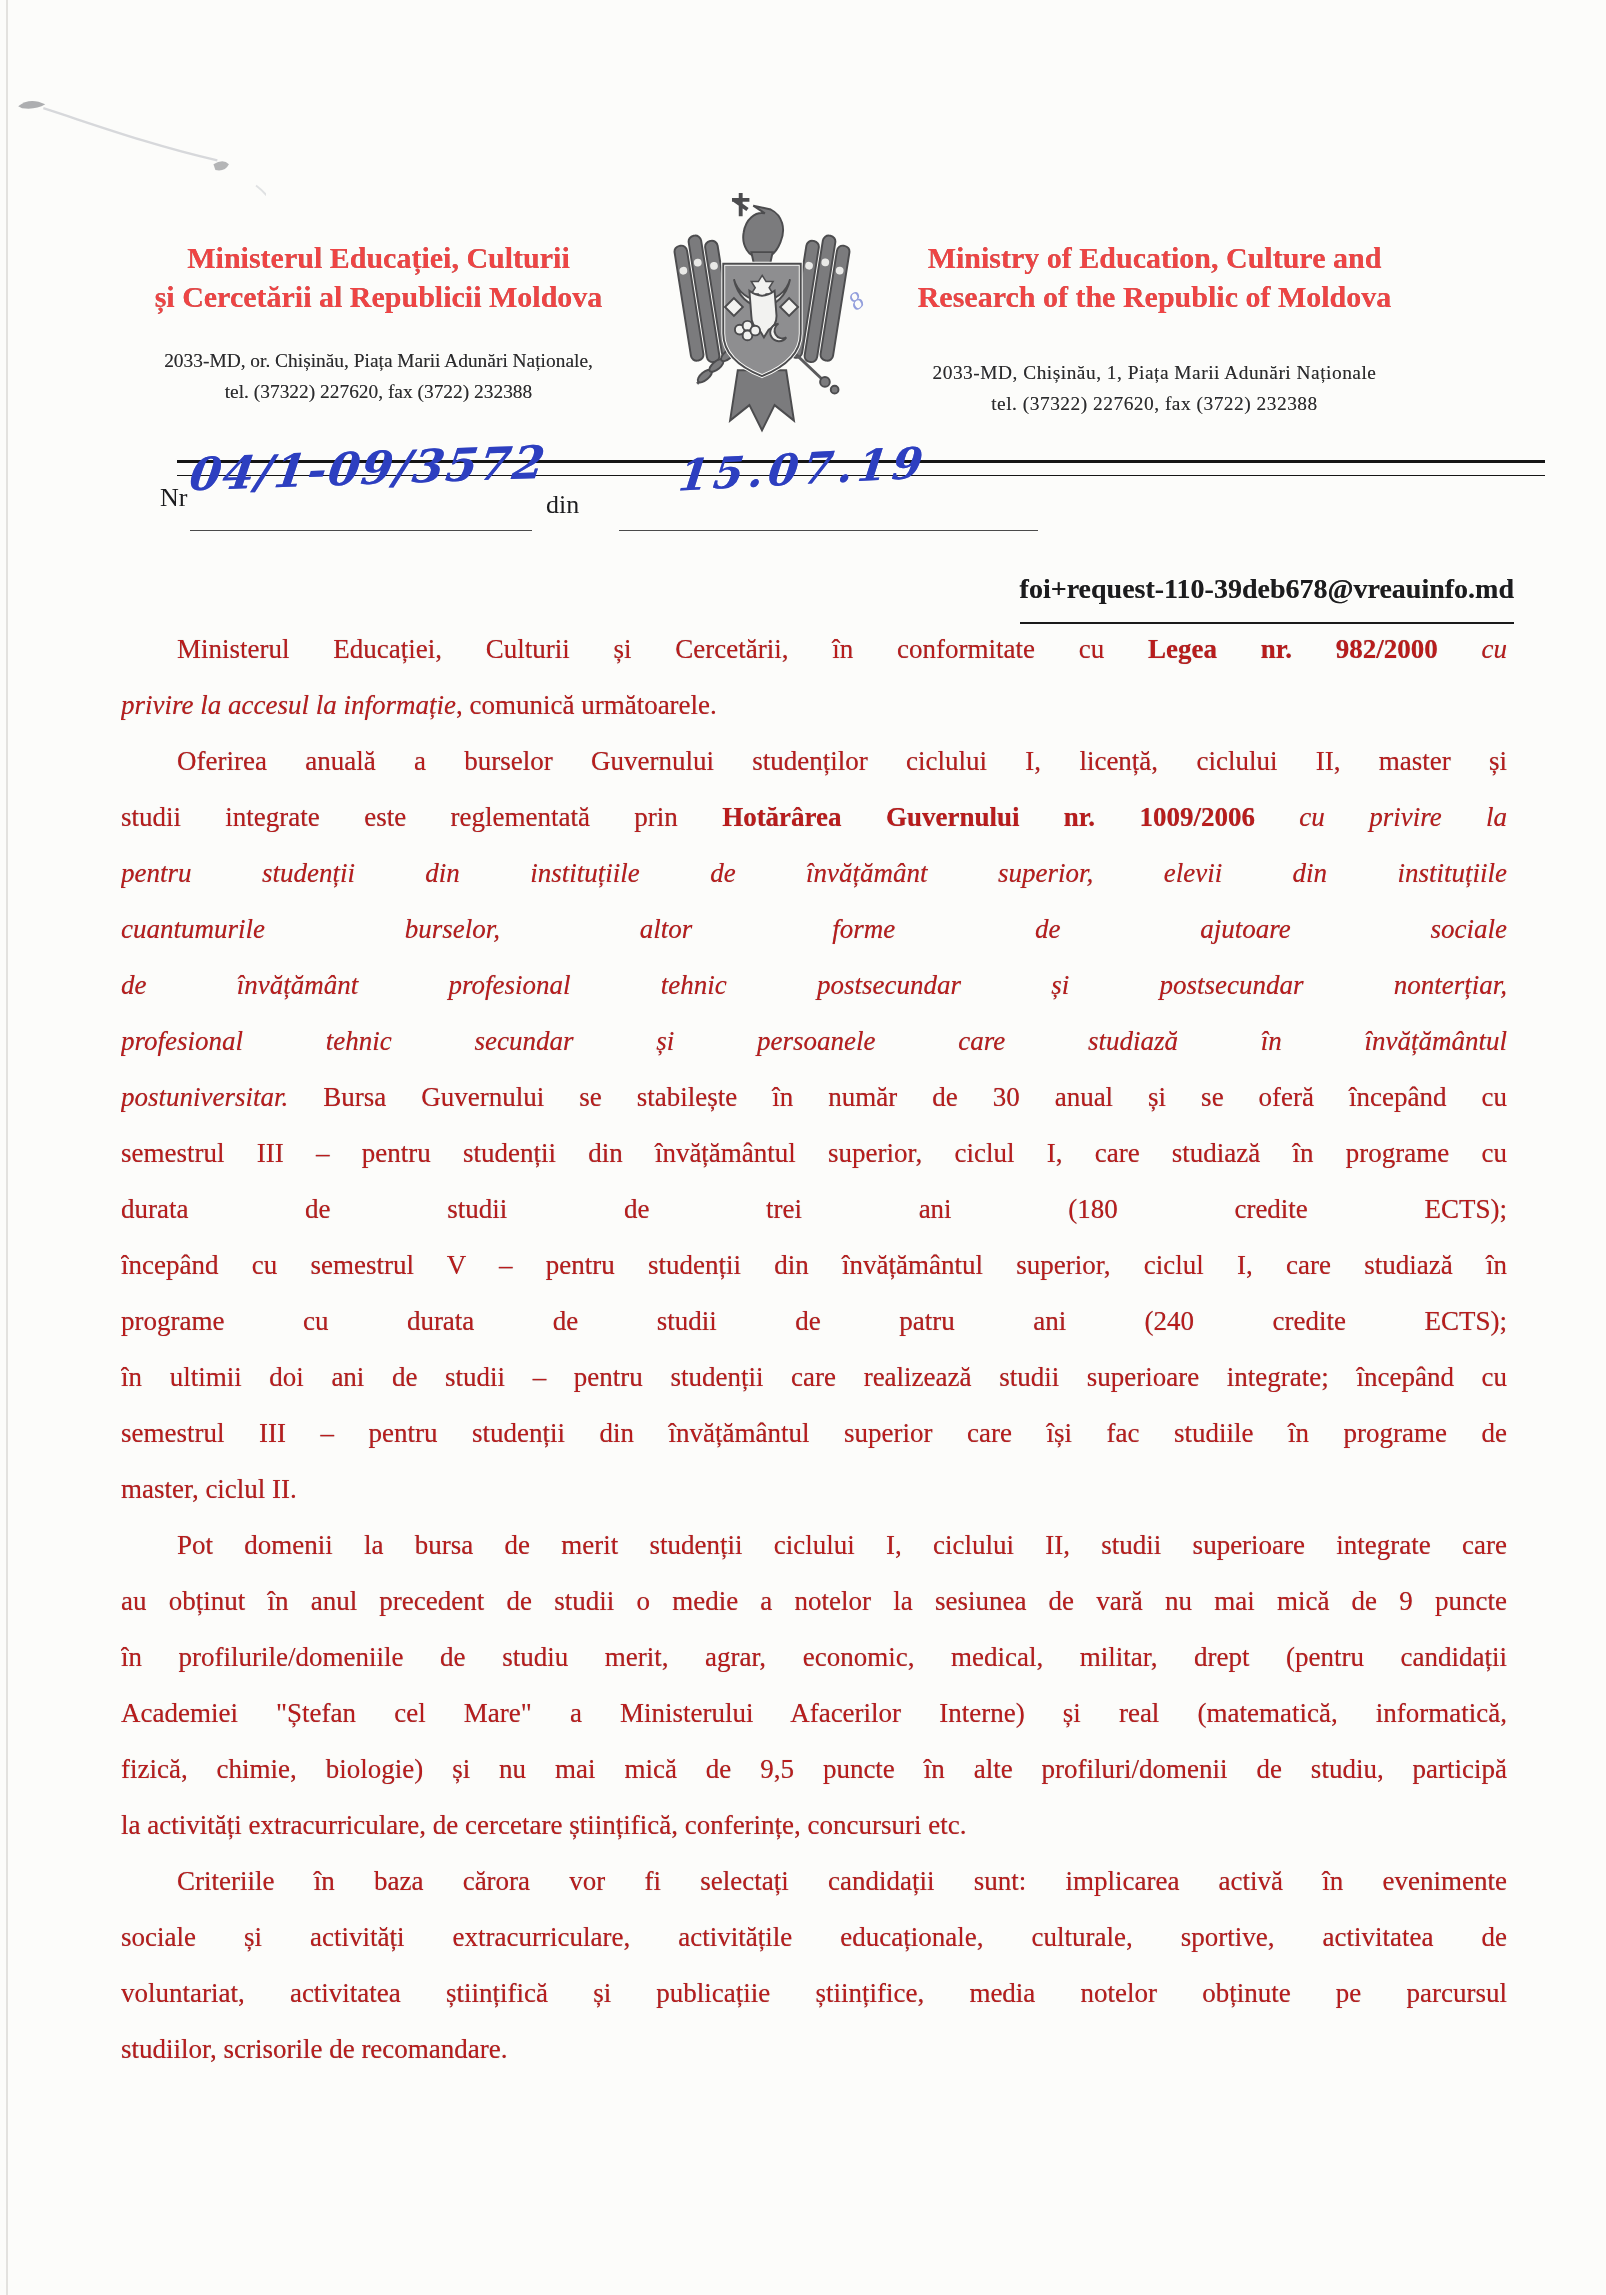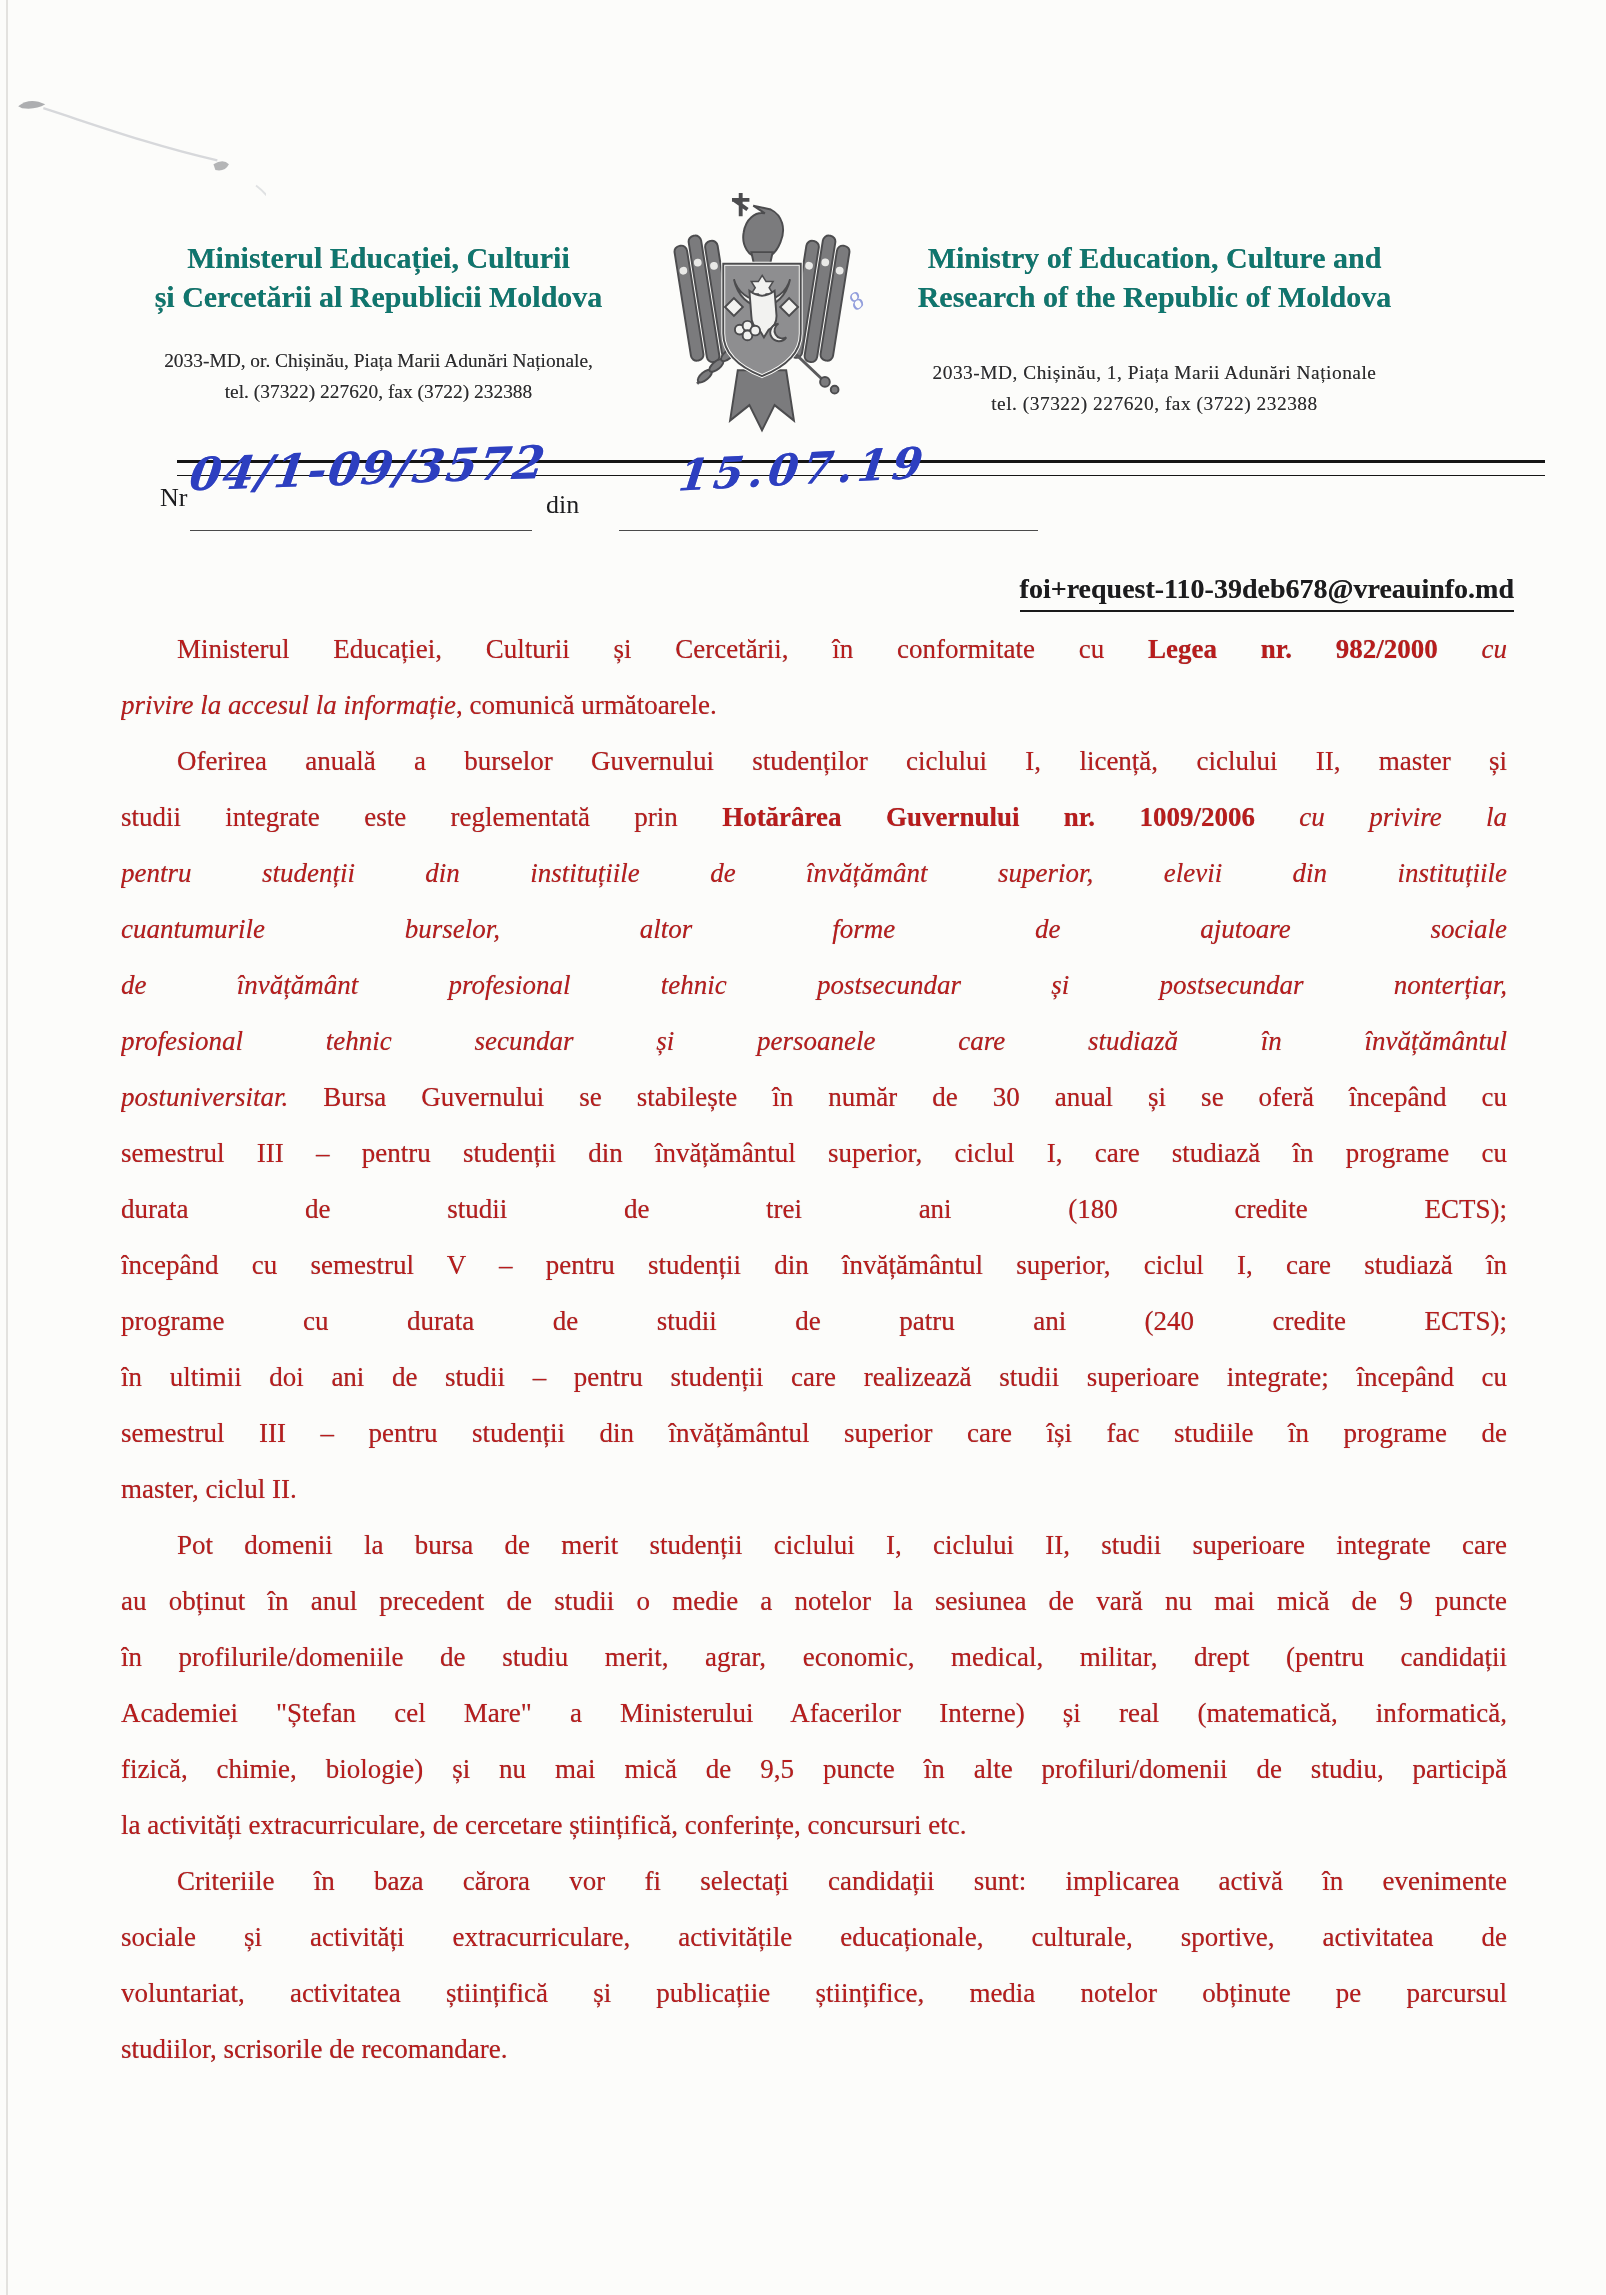--- a/index.html
+++ b/index.html
@@ -11,21 +11,21 @@
     font-family:"Liberation Serif", serif;
     color:#1c1c1e;
   }
   
   .scan-edge{position:absolute;left:5.8px;top:0;width:1.9px;height:100%;background:#e3e2df;}
   .smudge{position:absolute;opacity:.55;}
   
   .hdr-col{position:absolute;text-align:center;}
   .hdr-col.left{left:107px;top:238px;width:543px;}
   .hdr-col.right{left:878px;top:238px;width:553px;}
-  .hdr-title{font-weight:bold;font-size:30px;line-height:39px;color:#0f766e;
+  .hdr-title{font-weight:bold;font-size:30px;line-height:39px;color:#ef4444;
              text-shadow:0 0 0.6px rgba(10,10,10,.5);}
   .hdr-addr{margin-top:29px;font-size:19.4px;line-height:31px;color:#2b2b2d;
             text-shadow:0 0 0.5px rgba(20,20,20,.45);}
   .hdr-col.right .hdr-addr{margin-top:41px;letter-spacing:0.5px;}
   .emblem{position:absolute;left:670px;top:190px;width:184px;height:254px;}
   .ink-mark{position:absolute;left:850px;top:287px;font-size:25px;color:#3d52c4;
             transform:rotate(-35deg);opacity:.55;font-style:italic;}
   
   .rule{position:absolute;left:177px;top:460px;width:1368px;height:11.6px;
         border-top:3.9px solid #151515;border-bottom:1.9px solid #151515;}
@@ -34,21 +34,21 @@
   .ref-din{position:absolute;left:546px;top:490px;font-size:26px;}
   .u1{position:absolute;left:190px;top:530px;width:342px;border-bottom:1.9px solid #4a4a4a;}
   .u2{position:absolute;left:619px;top:530px;width:419px;border-bottom:1.9px solid #4a4a4a;}
   .hand{position:absolute;color:var(--ink,#2d3fc0);font-style:italic;font-weight:600;
         font-family:"DejaVu Serif", serif;white-space:nowrap;
         text-shadow:0 0 0.6px rgba(45,63,192,.6);}
   .hand.number{left:190px;top:442px;font-size:45px;transform:rotate(-2deg) skewX(-10deg);letter-spacing:1.9px;}
   .hand.date{left:679px;top:444px;font-size:43px;transform:rotate(-3deg) skewX(-10deg);letter-spacing:4.9px;}
   
   .email{position:absolute;right:93px;top:573px;font-size:28px;font-weight:bold;
-         border-bottom:2.9px solid #1a1a1a;padding-bottom:5px;
+         border-bottom:2.9px solid #1a1a1a;padding-bottom:17px;
          text-shadow:0 0 0.6px rgba(10,10,10,.5);}
   
   .body-text{position:absolute;left:121px;top:621px;width:1386px;font-size:27px;
              color:#b91c1c;text-shadow:0 0 0.7px rgba(25,25,28,.5);}
   .line{height:56px;line-height:56px;text-align:justify;text-align-last:justify;overflow:hidden;}
   .line.last{text-align-last:left;}
   .line.indent{text-indent:56px;}
   .line span.b{font-weight:bold;}
   .line span.i{font-style:italic;}
 </style>

